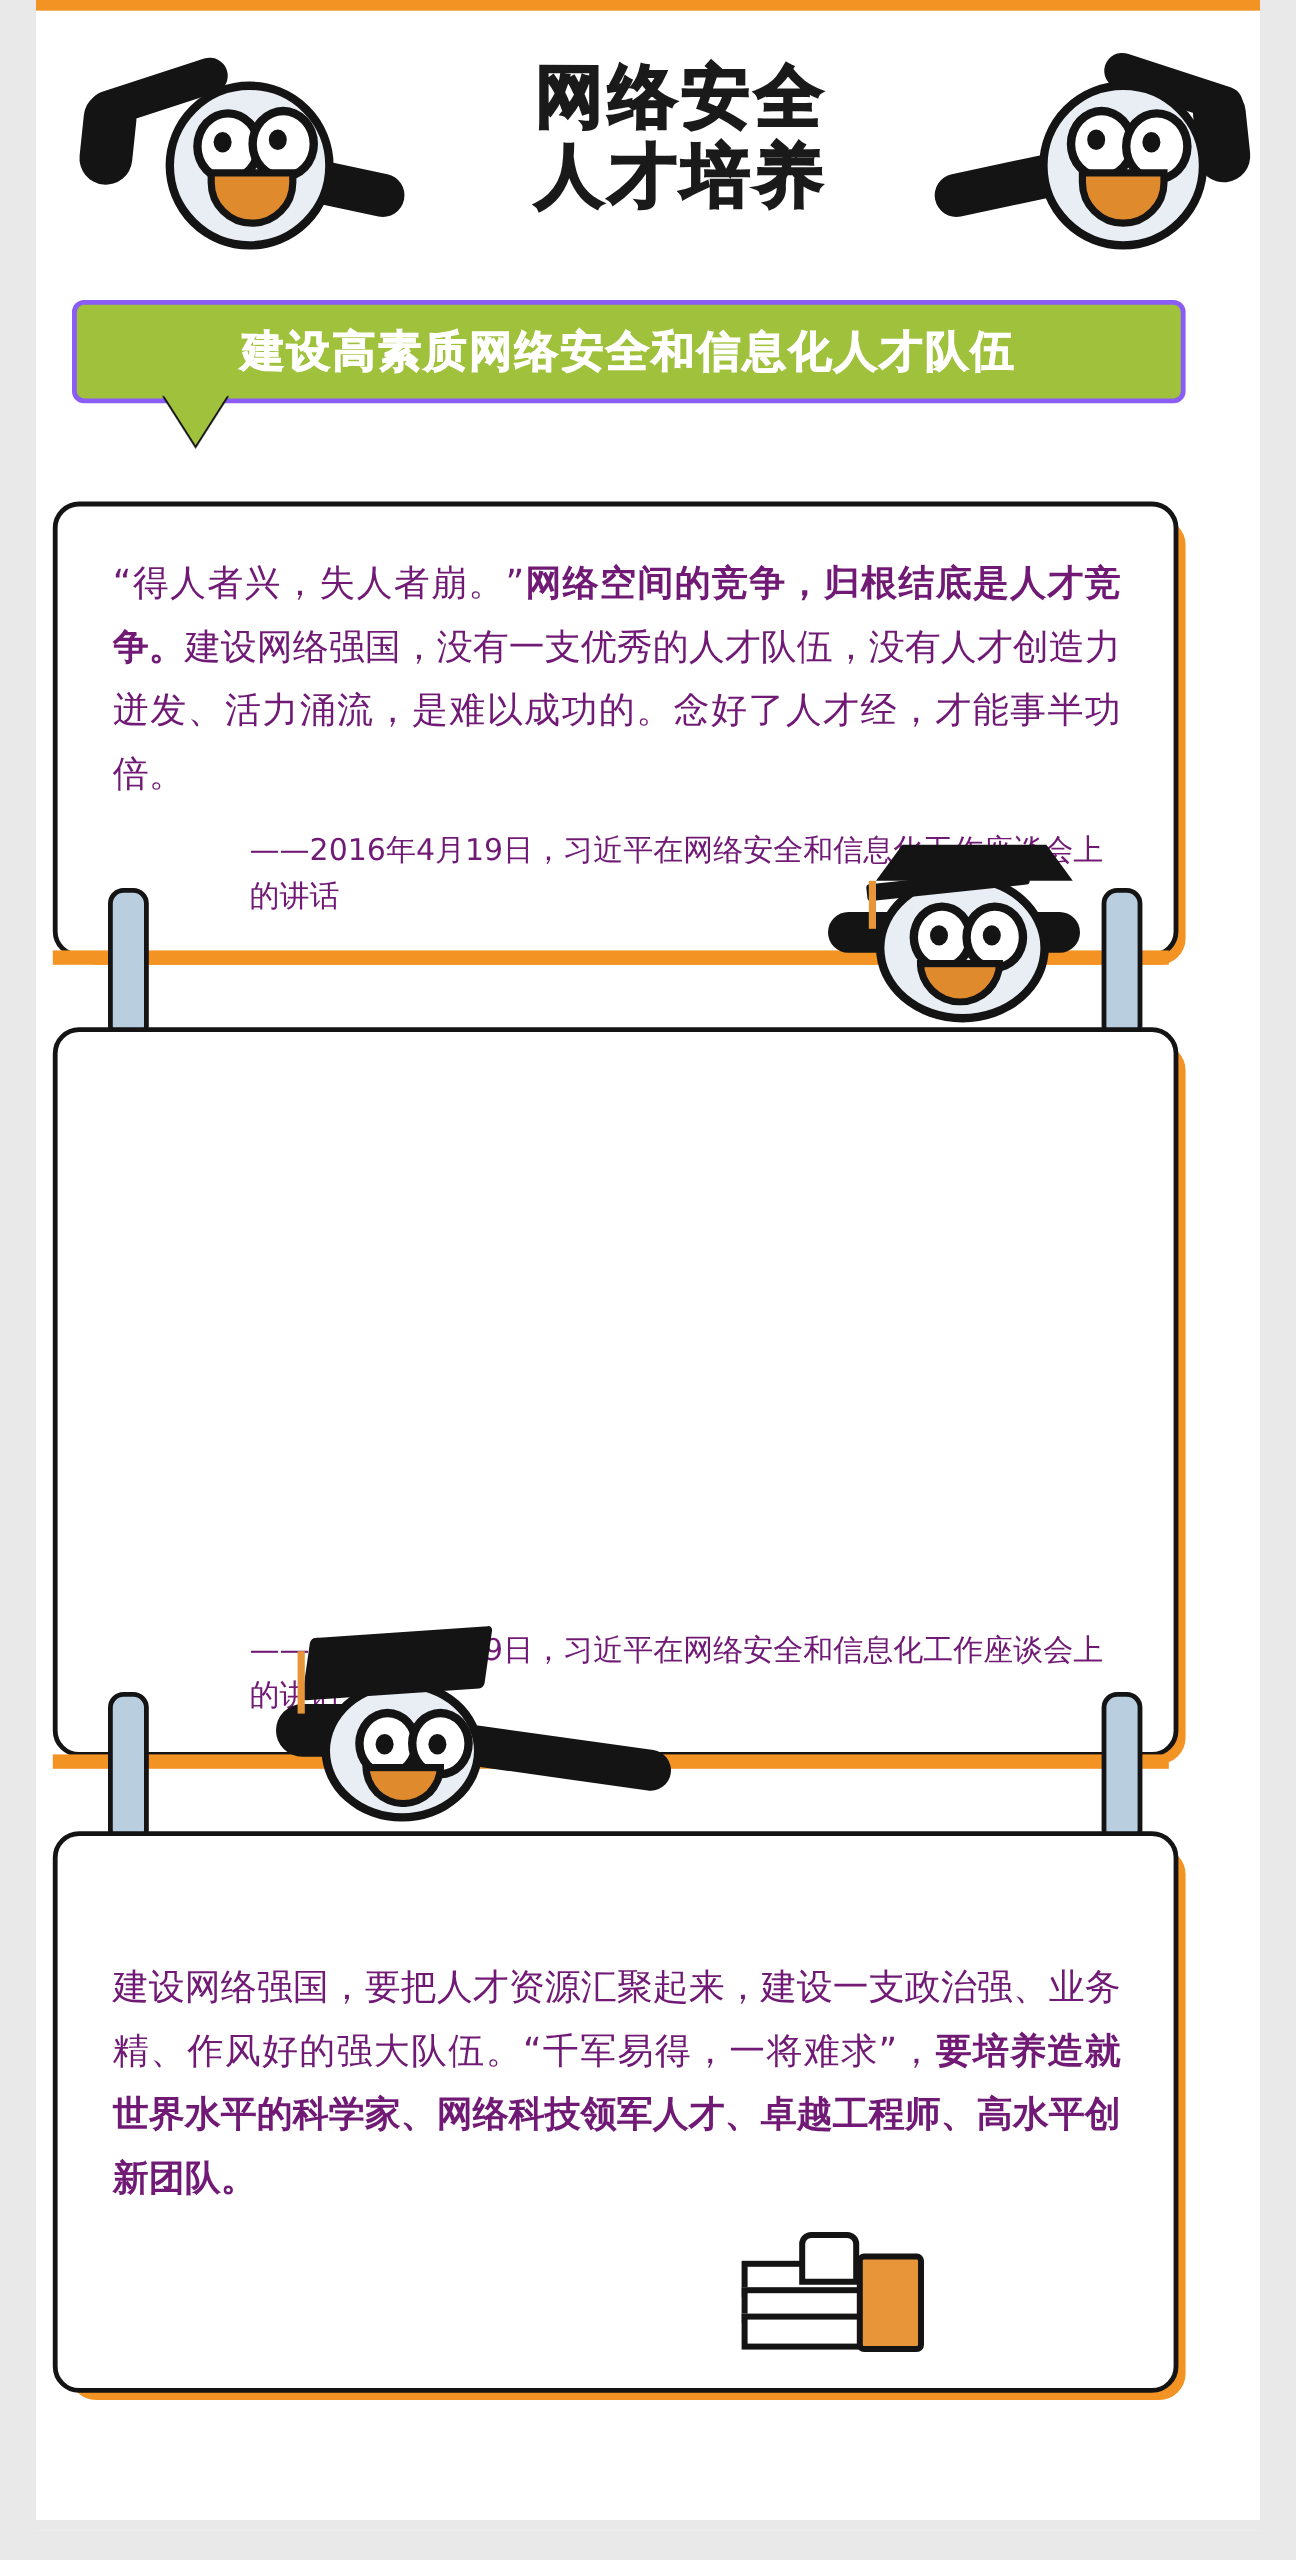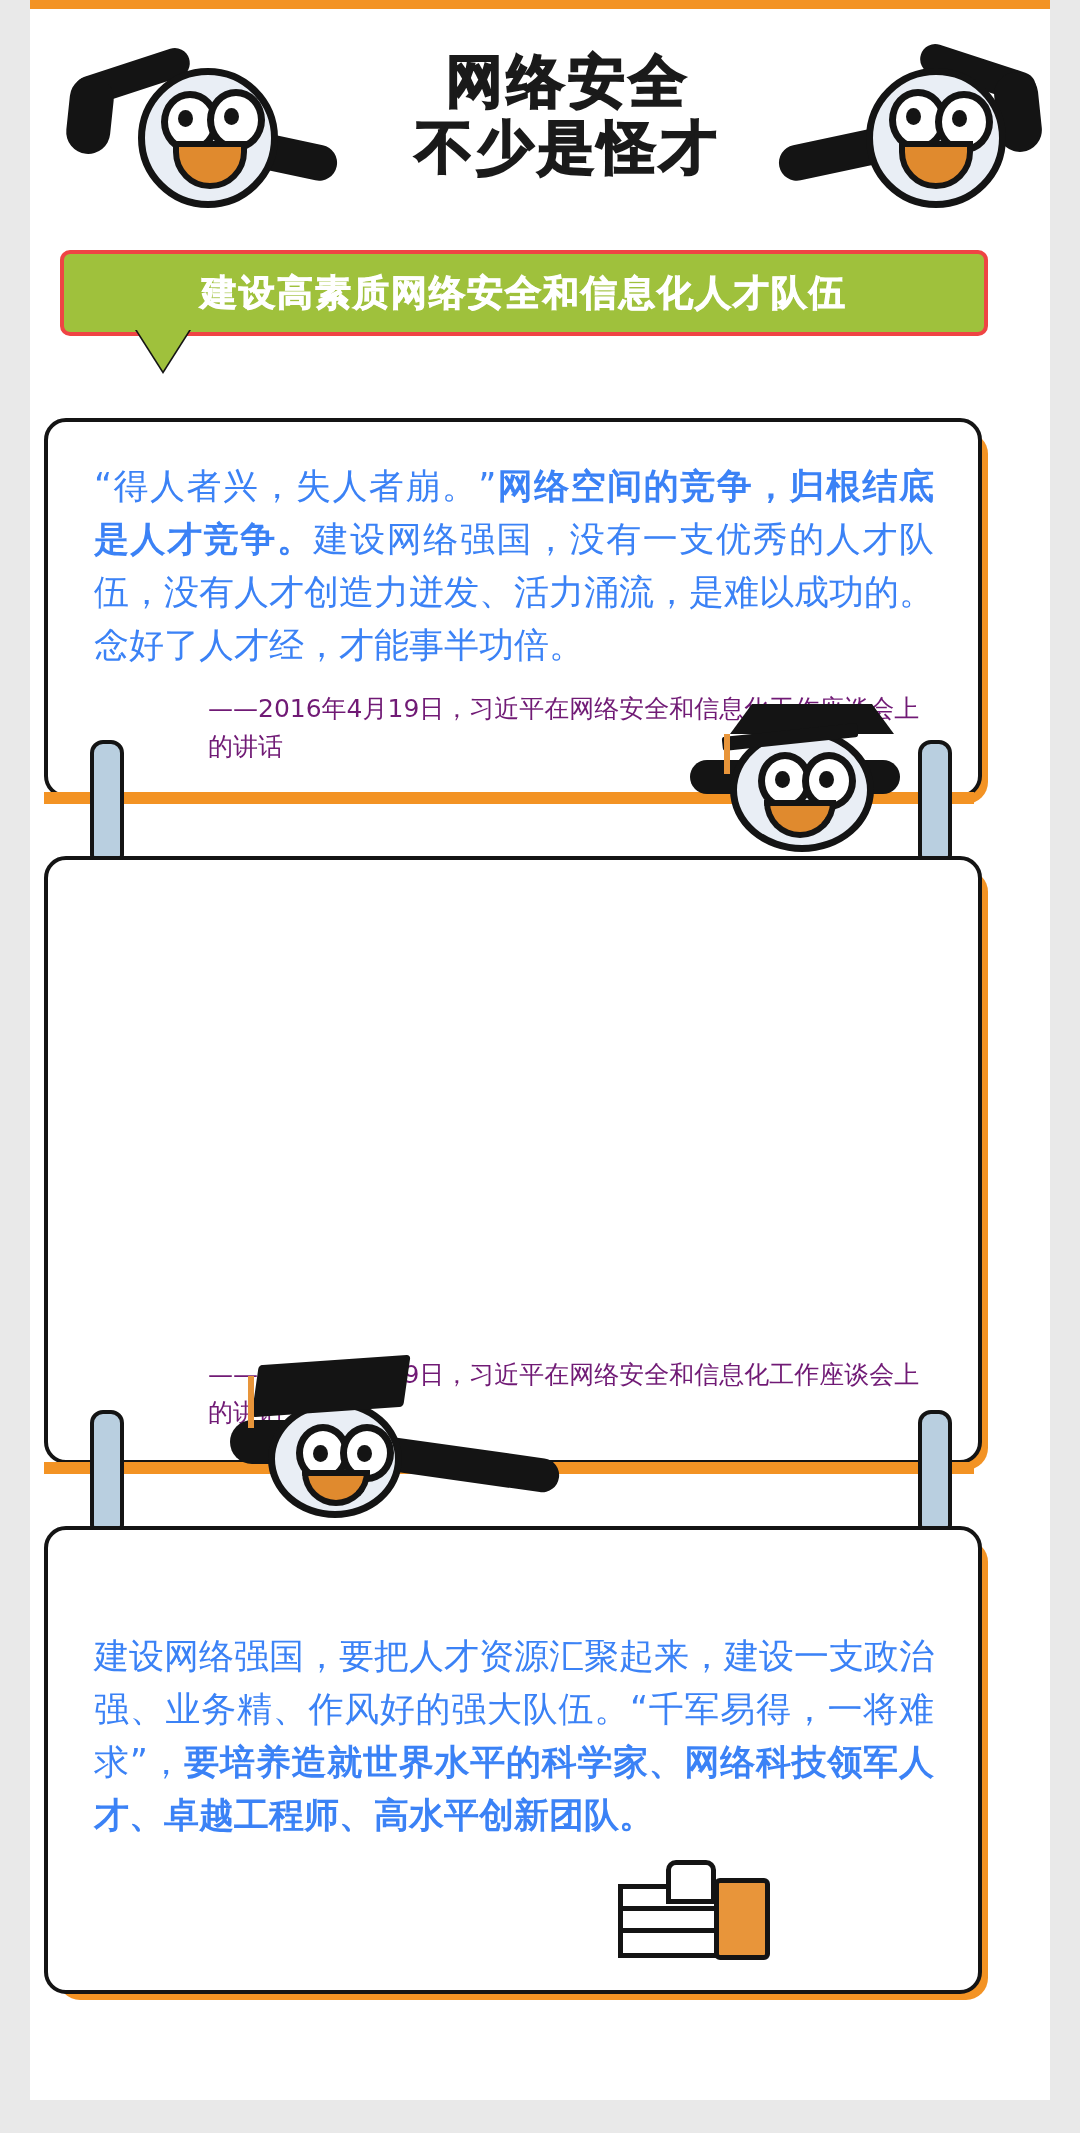--- a/index.html
+++ b/index.html
@@ -55,21 +55,21 @@
   }
   .m-mouth{
     position:absolute;background:#e08a2e;border:6px solid #141414;
   }
   .m-arm{
     position:absolute;background:#141414;border-radius:30px;
   }
   
   .banner{
     position:absolute;left:60px;top:250px;width:920px;height:78px;
-    background:#9fc13c;border:4px solid #ef4444;border-radius:10px;
+    background:#9fc13c;border:4px solid #8b5cf6;border-radius:10px;
     display:flex;align-items:center;justify-content:center;
   }
   .banner span{
     font-family:"DejaVu Sans","Liberation Sans",sans-serif;
     font-weight:bold;font-size:36px;color:#ffffff;letter-spacing:2px;
     -webkit-text-stroke:1px #ffffff;
   }
   .banner-tail{
     position:absolute;left:135px;top:327px;width:0;height:0;
     border-left:28px solid transparent;border-right:28px solid transparent;
@@ -78,21 +78,21 @@
   }
   
   .card-shadow{
     position:absolute;background:#f39324;border-radius:22px;
   }
   .card{
     position:absolute;background:#ffffff;border:4px solid #141414;border-radius:22px;
   }
   .card-text{
     position:absolute;
-    font-size:35px;line-height:53px;color:#3b82f6;
+    font-size:30px;line-height:53px;color:#701a75;
     font-family:"DejaVu Sans","Liberation Sans",sans-serif;
     text-align:justify;
   }
   .bold{font-weight:bold;}
   .src{
     position:absolute;
     color:#701a75;font-size:25px;line-height:38px;
     font-family:"DejaVu Sans","Liberation Sans",sans-serif;
   }
   
@@ -150,21 +150,21 @@
         </div>
         <div class="m-eye" style="left:62px;top:16px;">
           <div class="m-pupil" style="left:10px;top:12px;"></div>
         </div>
         <div class="m-mouth" style="left:26px;top:66px;width:62px;height:36px;border-radius:0 0 40px 40px;"></div>
       </div>
     </div>
 
     <div class="title-block">
       <div class="title-line">网络安全</div>
-      <div class="title-line">不少是怪才</div>
+      <div class="title-line">人才培养</div>
     </div>
   </div>
 
   <div class="banner">
     <span>建设高素质网络安全和信息化人才队伍</span>
   </div>
   <div class="banner-tail"></div>
 
   <div class="card-shadow" style="left:58px;top:432px;width:930px;height:372px;"></div>
   <div class="card" style="left:44px;top:418px;width:930px;height:372px;">

